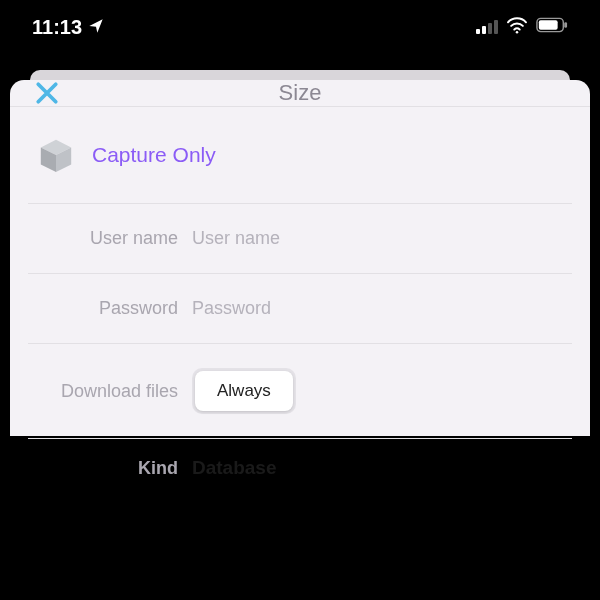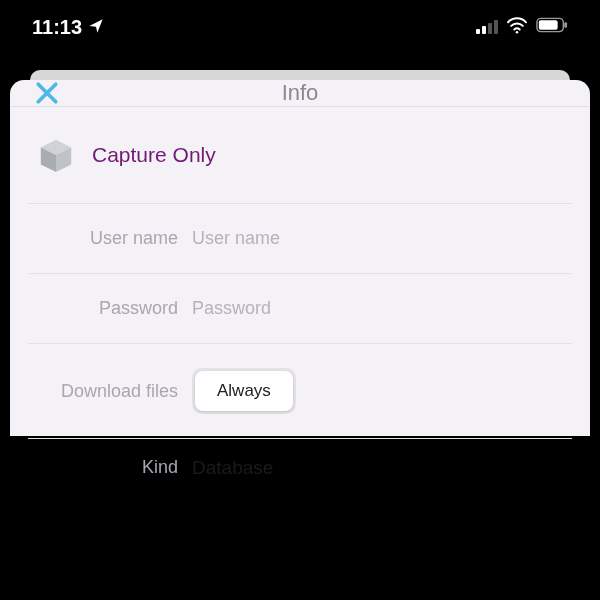--- a/index.html
+++ b/index.html
@@ -18,32 +18,32 @@
   
   .sheet { position: absolute; top: 80px; left: 10px; right: 10px; bottom: 0; background: #f4f2f6; border-radius: 14px 14px 0 0; display: flex; flex-direction: column; z-index:2;}
   .sheet-header { position: relative; height: 64px; border-bottom: 1px solid #e2e0e4; display:flex; align-items:center; justify-content:center; }
   .close-x { position: absolute; left: 22px; top: 50%; transform: translateY(-50%); width: 30px; height: 30px; cursor: pointer; }
   .sheet-title { color: #8c8893; font-size: 22px; font-weight: 400; }
 
   .content { padding: 0 18px; }
 
   .title-row { display:flex; align-items:center; gap: 16px; padding: 28px 8px 28px 8px; }
   .cube-wrap { width: 40px; height: 40px; display:flex; align-items:center; justify-content:center; }
-  .doc-name { font-size: 21px; font-weight: 500; color:#701a75; }
+  .doc-name { font-size: 21px; font-weight: 500; color:#8b5cf6; }
 
   .field-row { display:flex; align-items:center; gap: 14px; padding: 24px 0; border-top: 1px solid #e2e0e4; }
   .field-label { width: 150px; text-align: right; color:#a9a6af; font-size:18px; }
   .field-input { flex:1; border:none; background:transparent; font-size:18px; color:#333; outline:none; }
   .field-input::placeholder { color:#b5b2bb; }
 
   .seg { display:inline-flex; background:#e4e2e7; border-radius:10px; padding:3px;gap:23px; }
   .seg button { border:none; background:transparent; font-size:17px; padding: 10px 22px; border-radius:8px; cursor:pointer; color:#222; }
   .seg button.sel { background:#fff; box-shadow: 0 1px 3px rgba(0,0,0,.15); font-weight:500; }
 
-  .info-row { display:flex; align-items:flex-start; gap:14px; padding: 10px 0; }
+  .info-row { display:flex; align-items:flex-end; gap:14px; padding: 10px 0; font-weight: bold; }
   .info-row.first { padding-top: 18px; border-top: 1px solid #e2e0e4; }
   .info-label { width:150px; text-align:right; color:#a9a6af; font-size:18px; }
   .info-value { flex:1; font-size:19px; color:#1a1a1a; }
 
   
   .sigbars { display:inline-flex; align-items:flex-end; gap:2px; height:14px; }
   .sigbars span { width:4px; background:#555; display:inline-block; border-radius:1px;}
   .sigbars span.on { background:#fff;}
   .b1{height:5px}.b2{height:8px}.b3{height:11px}.b4{height:14px}
 
@@ -89,21 +89,21 @@
 
   <div class="stack"></div>
 
   <div class="sheet">
     <div class="sheet-header">
       <div class="close-x">
         <svg viewBox="0 0 24 24" width="30" height="30">
           <path d="M5 5 L19 19 M19 5 L5 19" stroke="#4fb7e6" stroke-width="3" stroke-linecap="round"></path>
         </svg>
       </div>
-      <div class="sheet-title">Info</div>
+      <div class="sheet-title">Size</div>
     </div>
 
     <div class="content">
       <div class="title-row">
         <div class="cube-wrap">
           <svg width="38" height="38" viewBox="0 0 40 40">
             <polygon points="20,4 36,12 20,20 4,12" fill="#cfd2d6"></polygon>
             <polygon points="4,12 20,20 20,38 4,30" fill="#a9acb1"></polygon>
             <polygon points="36,12 20,20 20,38 36,30" fill="#bfc2c7"></polygon>
           </svg>

